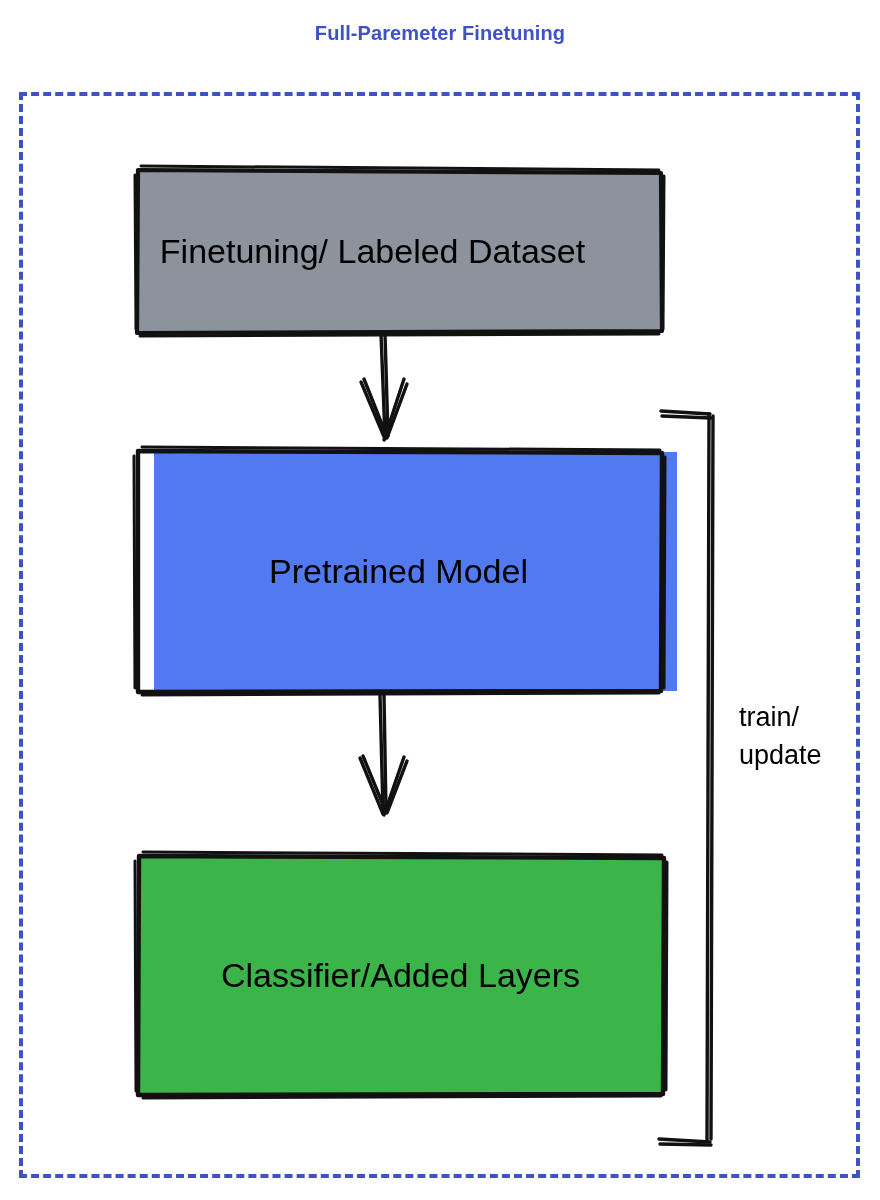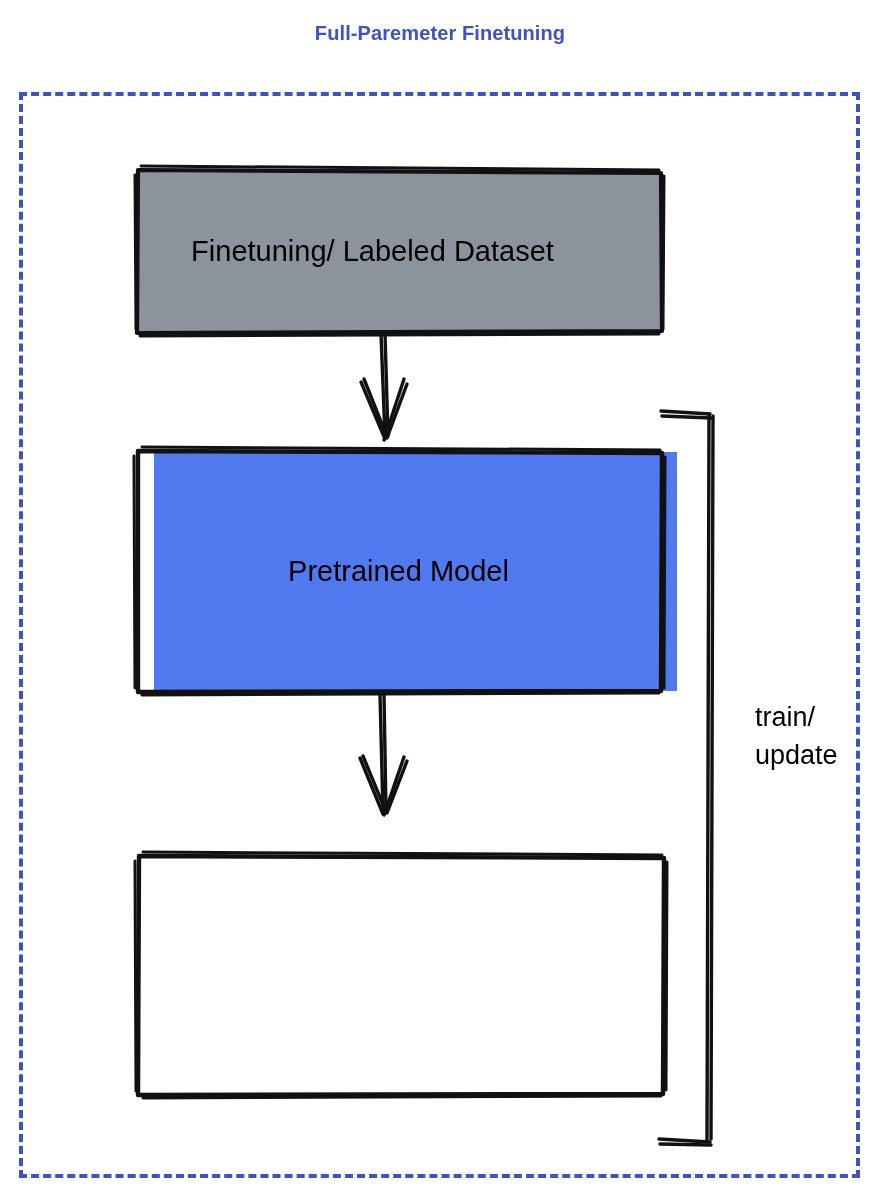--- a/index.html
+++ b/index.html
@@ -61,21 +61,21 @@
 
   
   .node {
     position: absolute;
     box-sizing: border-box;
     display: flex;
     align-items: center;
     justify-content: center;
   }
   .node-label {
-    font-size: 29px;
+    font-size: 34px;
     font-weight: 400;
     color: #000000;
     line-height: 1.15;
     text-align: left;
     white-space: nowrap;
     user-select: none;
   }
 
   #node-dataset {
     left: 139px;
@@ -106,21 +106,21 @@
     height: 237px;
     background: #3bb54a;
   }
   #node-classifier .node-label {
     transform: translateX(-1px);
   }
 
   
   .edge-label {
     position: absolute;
-    left: 755px;
+    left: 739px;
     top: 698px;
     width: 120px;
     font-size: 27px;
     color: #000000;
     line-height: 1.42;
     white-space: pre;
     user-select: none;
   }
 </style>
 </head>
@@ -133,20 +133,23 @@
   <div class="dashed-frame"></div>
 
   <div class="node" id="node-dataset">
     <span class="node-label">Finetuning/ Labeled Dataset</span>
   </div>
 
   <div class="node" id="node-pretrained">
     <span class="node-label">Pretrained Model</span>
   </div>
 
+  <div class="node" id="node-classifier">
+    <span class="node-label">Classifier/Added Layers</span>
+  </div>
 
   <svg class="sketch-layer" viewBox="0 0 880 1200" width="880" height="1200" xmlns="http://www.w3.org/2000/svg">
 
     <g fill="none" stroke="#111111" stroke-linecap="round" stroke-linejoin="round">
 
       <g>
         <path d="M138,170 L661,173 L662,331 L137,333 Z" stroke-width="4.2"></path>
         <path d="M141,166 L659,170" stroke-width="3"></path>
         <path d="M135,175 L136,329" stroke-width="3"></path>
         <path d="M664,176 L663,329" stroke-width="3"></path>

